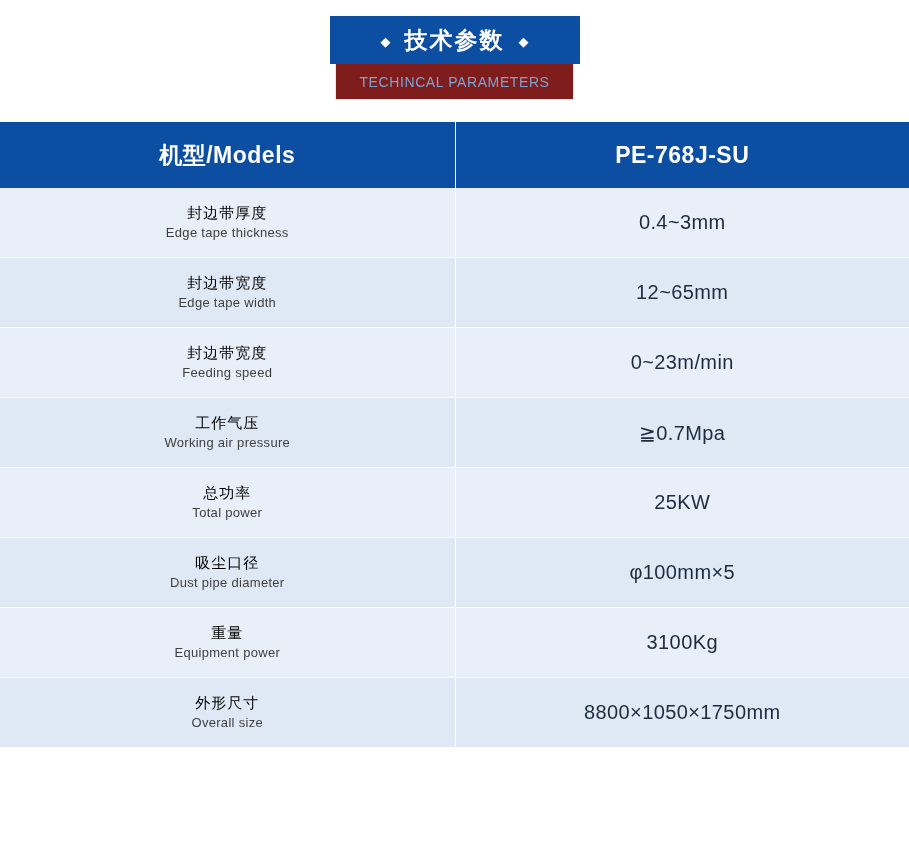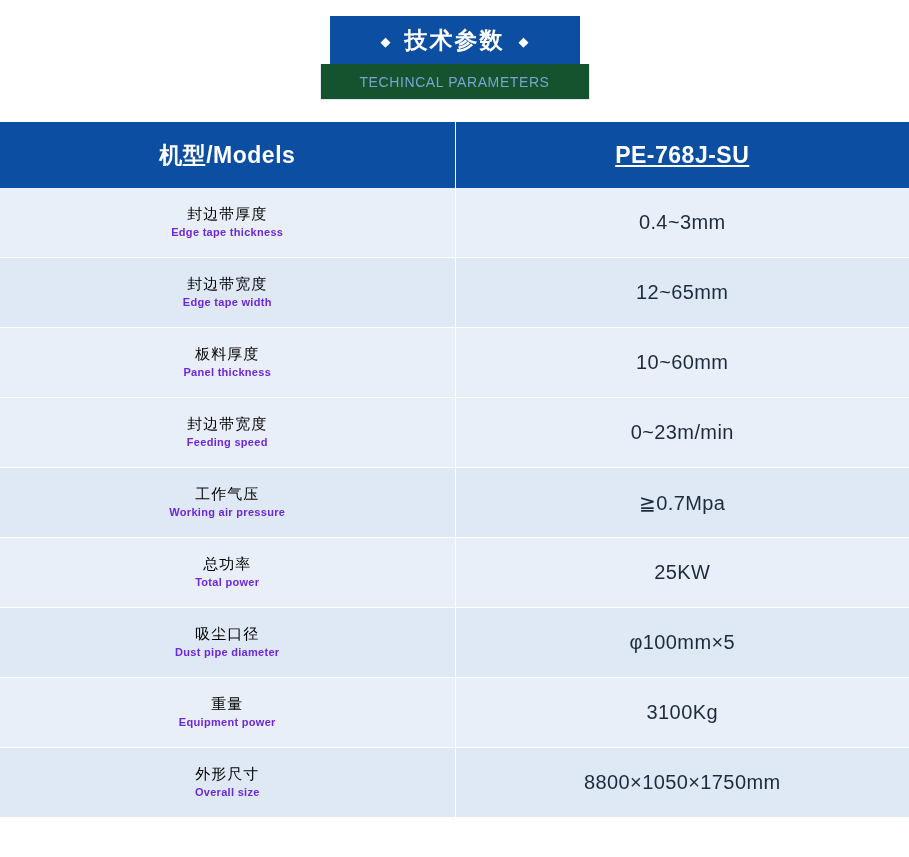--- a/index.html
+++ b/index.html
@@ -44,25 +44,25 @@
   }
   .title-cn {
     color: #ffffff;
     font-size: 23px;
     font-weight: bold;
     letter-spacing: 2px;
     white-space: nowrap;
     text-align: right;
   }
   .subtitle-box {
-    width: 270px;
+    width: 239px;
     height: 36px;
     border: 1px solid #e2e8ef;
     border-top: none;
-    background: #14532d;
+    background: #7f1d1d;
     display: flex;
     align-items: center;
     justify-content: center;
     box-sizing: border-box;
   }
   .subtitle-en {
     color: #7ba3d4;
     font-size: 14px;
     letter-spacing: 0.6px;
     white-space: nowrap;
@@ -87,21 +87,20 @@
     font-size: 23px;
     font-weight: bold;
     height: 64px;
     text-align: center;
     vertical-align: middle;
     border-right: 1px solid #ffffff;
     letter-spacing: 0.5px;
   }
   table.spec thead th:last-child {
     border-right: none;
-    text-decoration: underline;
   }
 
   table.spec tbody td {
     height: 67px;
     vertical-align: middle;
     text-align: center;
     border-bottom: 1px solid #ffffff;
     border-right: 1px solid #ffffff;
   }
   table.spec tbody td:last-child {
@@ -110,25 +109,24 @@
   table.spec tbody tr.odd td  { background: #e8eff8; }
   table.spec tbody tr.even td { background: #dfe9f5; }
 
   .label-cn {
     color: #000000;
     font-size: 15px;
     line-height: 1.35;
     letter-spacing: 1px;
   }
   .label-en {
-    color: #6d28d9;
-    font-size: 11px;
+    color: #404040;
+    font-size: 13px;
     line-height: 1.5;
     letter-spacing: 0.3px;
-    font-weight: bold;
   }
   .value {
     color: #1c2b3e;
     font-size: 20px;
     letter-spacing: 0.4px;
   }
 </style>
 </head>
 <body>
 
@@ -167,27 +165,20 @@
         </tr>
         <tr class="even">
           <td>
             <div class="label-cn">封边带宽度</div>
             <div class="label-en">Edge tape width</div>
           </td>
           <td class="value">12~65mm</td>
         </tr>
         <tr class="odd">
           <td>
-            <div class="label-cn">板料厚度</div>
-            <div class="label-en">Panel thickness</div>
-          </td>
-          <td class="value">10~60mm</td>
-        </tr>
-        <tr class="odd">
-          <td>
             <div class="label-cn">封边带宽度</div>
             <div class="label-en">Feeding speed</div>
           </td>
           <td class="value">0~23m/min</td>
         </tr>
         <tr class="even">
           <td>
             <div class="label-cn">工作气压</div>
             <div class="label-en">Working air pressure</div>
           </td>

